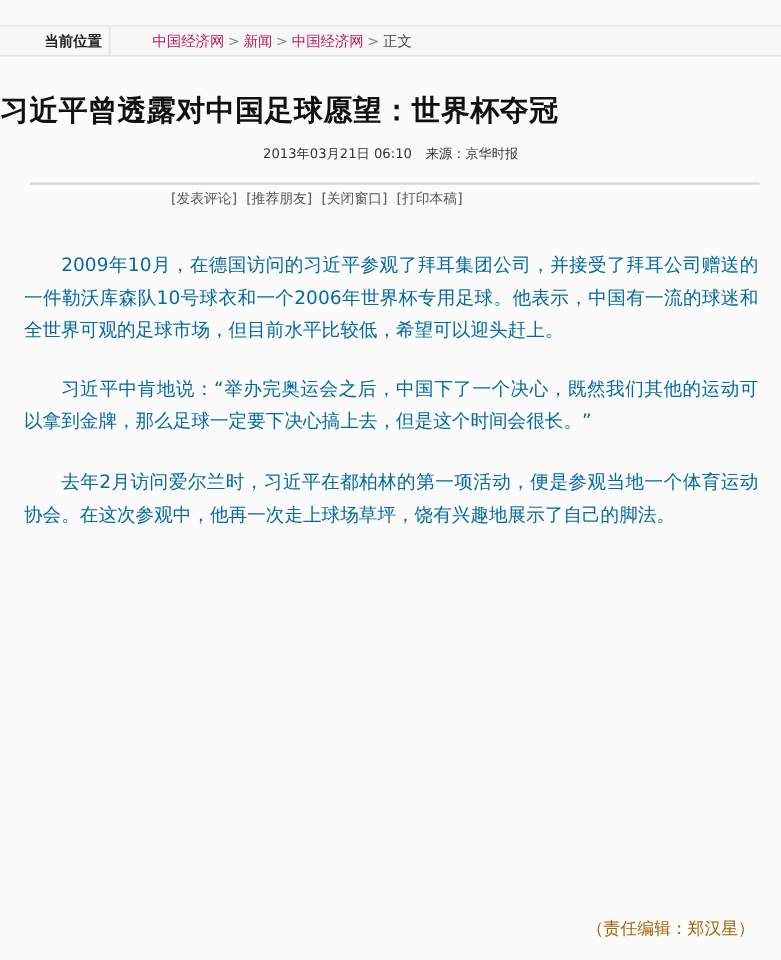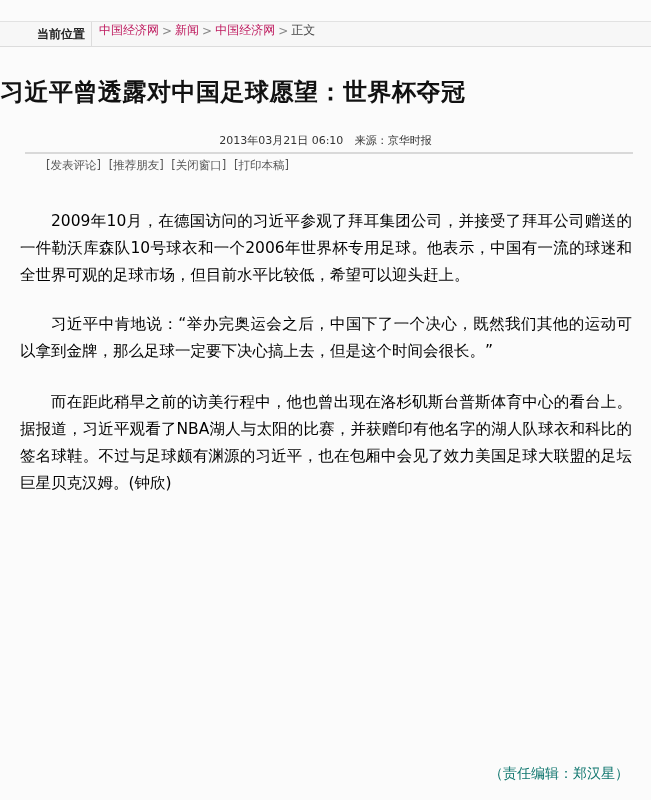--- a/index.html
+++ b/index.html
@@ -6,61 +6,61 @@
   body {
     width: 651px; height: 800px; overflow: hidden;
     background: #fbfbfb;
     font-family: "DejaVu Sans", "Liberation Sans", sans-serif;
     color: #1a1a1a;
   }
   .crumbbar {
     position: absolute; left: 0; top: 21px; width: 651px; height: 24px;
     border-top: 1px solid #e2e2e2; border-bottom: 1px solid #dcdcdc;
     background: #f7f7f7;
-    display: flex; align-items: flex-start;
+    display: flex; align-items: center; gap: 28px;
   }
   .crumb-label {
     width: 92px; height: 24px; line-height: 24px;
     text-align: right; padding-right: 6px; box-sizing: border-box;
     font-weight: bold; font-size: 12px; color: #222;
     border-right: 1px solid #dcdcdc;
   }
   .crumbs { display: flex; align-items: center; padding-left: 7px; font-size: 12px; color: #444; }
   .crumbs .sep { color: #888; margin: 0 3px; }
   .crumbs a { color: #be185d; text-decoration: none; }
   .article-title {
     position: absolute; left: 0; top: 76px; width: 651px; text-align: left;
     font-size: 24px; font-weight: bold; color: #111; letter-spacing: 0.5px;
   }
   .meta {
-    position: absolute; left: 0; top: 133px; width: 651px; text-align: center;
+    position: absolute; left: 0; top: 121px; width: 651px; text-align: center;
     font-size: 11px; color: #333;
   }
   .meta span { margin: 0 4px; }
   .divider {
     position: absolute; left: 25px; top: 152px; width: 608px; height: 2px;
     background: #d9d9d9;
   }
   .actions {
-    position: absolute; left: 0; top: 158px; width: 528px; 
-    font-size: 11.5px; color: #555; margin-left: 44px;
+    position: absolute; left: 0; top: 158px; width: 528px; text-align: center;
+    font-size: 11.5px; color: #555;
   }
   .actions a { color: #555; text-decoration: none; margin: 0 2px; }
   .body {
     position: absolute; left: 20px; top: 208px; width: 612px;
   }
   .para {
     margin: 0 0 24px 0;
-    font-size: 15.5px; line-height: 27px; color: #000000;
+    font-size: 15.5px; line-height: 27px; color: #0369a1;
     text-indent: 2em; text-align: justify;
   }
   .para.p1 { margin-bottom: 22px; }
   .editor {
     position: absolute; right: 22px; top: 765px;
-    font-size: 14px; color: #0f766e;
+    font-size: 14px; color: #a16207;
   }
 </style>
 </head>
 <body>
 
 <div class="crumbbar">
   <div class="crumb-label">当前位置</div>
   <div class="crumbs">
     <a href="#">中国经济网</a>
     <span class="sep">&gt;</span>
@@ -84,16 +84,16 @@
 <div class="actions">
   <a href="#">[发表评论]</a>
   <a href="#">[推荐朋友]</a>
   <a href="#">[关闭窗口]</a>
   <a href="#">[打印本稿]</a>
 </div>
 
 <div class="body">
   <p class="para p1">2009年10月，在德国访问的习近平参观了拜耳集团公司，并接受了拜耳公司赠送的一件勒沃库森队10号球衣和一个2006年世界杯专用足球。他表示，中国有一流的球迷和全世界可观的足球市场，但目前水平比较低，希望可以迎头赶上。</p>
   <p class="para">习近平中肯地说：“举办完奥运会之后，中国下了一个决心，既然我们其他的运动可以拿到金牌，那么足球一定要下决心搞上去，但是这个时间会很长。”</p>
-  <p class="para">而在距此稍早之前的访美行程中，他也曾出现在洛杉矶斯台普斯体育中心的看台上。据报道，习近平观看了NBA湖人与太阳的比赛，并获赠印有他名字的湖人队球衣和科比的签名球鞋。不过与足球颇有渊源的习近平，也在包厢中会见了效力美国足球大联盟的足坛巨星贝克汉姆。(钟欣)</p>
+  <p class="para">去年2月访问爱尔兰时，习近平在都柏林的第一项活动，便是参观当地一个体育运动协会。在这次参观中，他再一次走上球场草坪，饶有兴趣地展示了自己的脚法。</p>
 </div>
 
 <div class="editor">（责任编辑：郑汉星）</div>
 
 </body></html>

